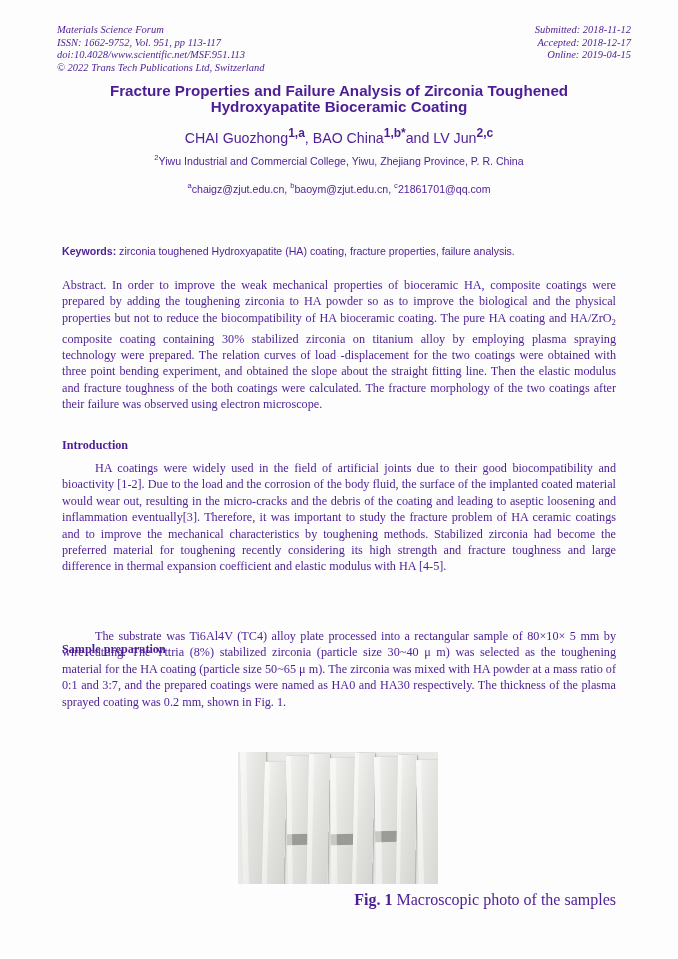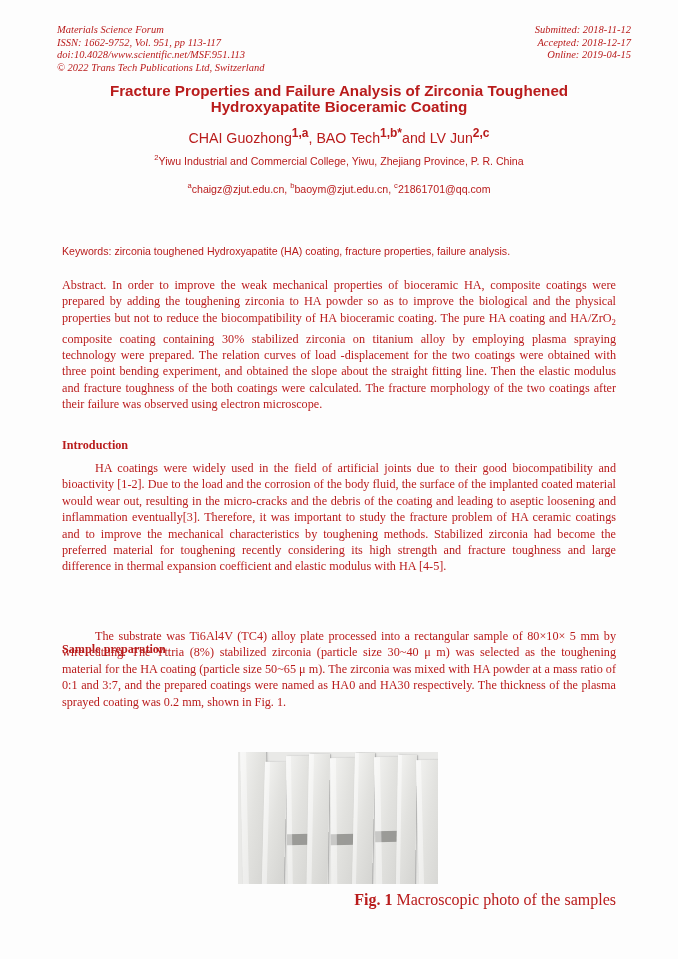--- a/index.html
+++ b/index.html
@@ -6,21 +6,21 @@
     margin: 0;
     padding: 0;
     background: #ffffff;
   }
   .page {
     position: relative;
     width: 678px;
     height: 959px;
     background: #fdfdfd;
     font-family: "Liberation Serif", "DejaVu Serif", serif;
-    color: #b91c1c;
+    color: #4c1d95;
     overflow: hidden;
   }
 
   
   .journal-header {
     position: absolute;
     top: 24px;
     left: 57px;
     right: 47px;
     display: flex;
@@ -75,21 +75,21 @@
   
   .keywords {
     position: absolute;
     top: 244px;
     left: 62px;
     width: 556px;
     font-family: "Liberation Sans", "DejaVu Sans", sans-serif;
     font-size: 10.6px;
     line-height: 14px;
   }
-  .keywords .kw-label { font-weight: normal; }
+  .keywords .kw-label { font-weight: bold; }
 
   
   .body-text {
     position: absolute;
     left: 62px;
     width: 554px;
     font-size: 12.2px;
     line-height: 16.4px;
     text-align: justify;
   }
@@ -177,21 +177,21 @@
     <div class="journal-header-right">
       <div>Submitted: 2018-11-12</div>
       <div>Accepted: 2018-12-17</div>
       <div>Online: 2019-04-15</div>
     </div>
   </div>
 
   <div class="title">Fracture Properties and Failure Analysis of Zirconia Toughened Hydroxyapatite Bioceramic Coating</div>
 
   <div class="authors">
-    <span>CHAI Guozhong</span><sup>1,a</sup><span>, </span><span>BAO Tech</span><sup>1,b*</sup><span>and </span><span>LV Jun</span><sup>2,c</sup>
+    <span>CHAI Guozhong</span><sup>1,a</sup><span>, </span><span>BAO China</span><sup>1,b*</sup><span>and </span><span>LV Jun</span><sup>2,c</sup>
   </div>
 
   <div class="affiliations">
     <div class="aff-block">
       <sup>2</sup><span>Yiwu Industrial and Commercial College, Yiwu, Zhejiang Province, P. R. China</span>
     </div>
     <div class="aff-block">
       <sup>a</sup><span>chaigz@zjut.edu.cn, </span><sup>b</sup><span>baoym@zjut.edu.cn, </span><sup>c</sup><span>21861701@qq.com</span>
     </div>
   </div>

